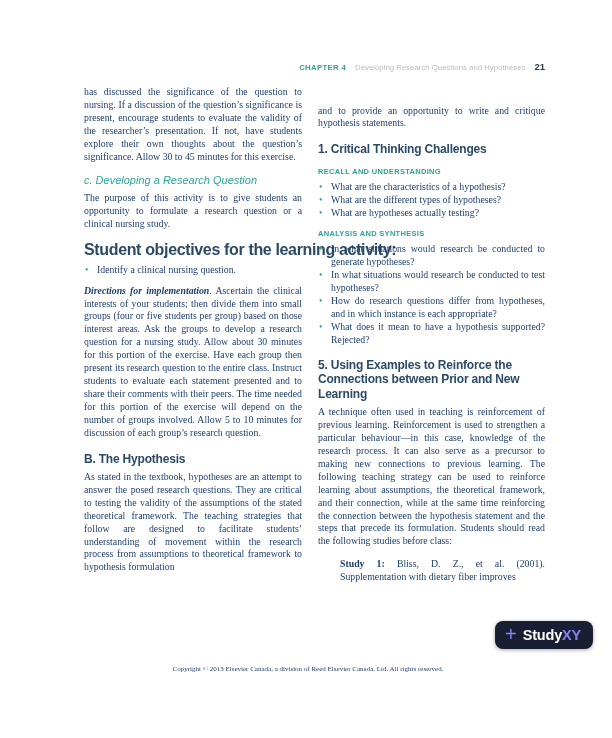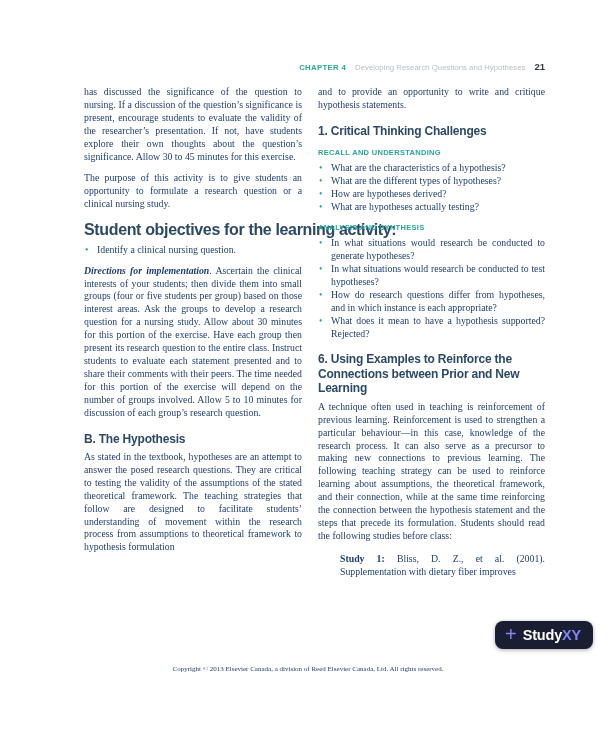--- a/index.html
+++ b/index.html
@@ -14,21 +14,21 @@
     position:absolute; top:61px; left:84px; width:461px;
     display:flex; justify-content:flex-end; align-items:baseline; gap:9px;
     font-family:"Liberation Sans", sans-serif;
   }
   .chapter-label{ color:#2BA59A; font-weight:bold; font-size:7.8px; letter-spacing:.3px; }
   .chapter-title{ color:#B8BDC2; font-size:7.8px; }
   .page-number{ color:#2B3742; font-weight:bold; font-size:9.5px; }
 
   .content{
     position:absolute; left:84px; top:86px; width:461px;
-    display:flex; gap:16px;
+    display:flex; gap:16px;align-items:flex-end;
   }
   .col-left{ width:218px; }
   .col-right{ width:227px; }
 
   p.body{
     font-size:9.8px; line-height:12.9px; text-align:justify;
     color:#1E3F6E; margin-bottom:9px;
   }
   .h-italic-teal{
     font-family:"Liberation Sans", sans-serif; font-style:italic;
@@ -86,20 +86,21 @@
   <span class="chapter-label">CHAPTER 4</span>
   <span class="chapter-title">Developing Research Questions and Hypotheses</span>
   <span class="page-number">21</span>
 </header>
 
 <main class="content">
 
   <section class="col-left">
     <p class="body">has discussed the significance of the question to nursing. If a discussion of the question’s significance is present, encourage students to evaluate the validity of the researcher’s presentation. If not, have students explore their own thoughts about the question’s significance. Allow 30 to 45 minutes for this exercise.</p>
 
+    <h3 class="h-italic-teal">c. Developing a Research Question</h3>
     <p class="body">The purpose of this activity is to give students an opportunity to formulate a research question or a clinical nursing study.</p>
 
     <h2 class="h-sans one-line">Student objectives for the learning activity:</h2>
     <ul class="bullets">
       <li>Identify a clinical nursing question.</li>
     </ul>
 
     <p class="body"><span class="lead-bi">Directions for implementation</span><span>. Ascertain the clinical interests of your students; then divide them into small groups (four or five students per group) based on those interest areas. Ask the groups to develop a research question for a nursing study. Allow about 30 minutes for this portion of the exercise. Have each group then present its research question to the entire class. Instruct students to evaluate each statement presented and to share their comments with their peers. The time needed for this portion of the exercise will depend on the number of groups involved. Allow 5 to 10 minutes for discussion of each group’s research question.</span></p>
 
     <h2 class="h-sans">B. The Hypothesis</h2>
@@ -108,33 +109,32 @@
 
   <section class="col-right">
     <p class="body">and to provide an opportunity to write and critique hypothesis statements.</p>
 
     <h2 class="h-sans">1. Critical Thinking Challenges</h2>
 
     <h4 class="h-teal-caps">RECALL AND UNDERSTANDING</h4>
     <ul class="bullets">
       <li>What are the characteristics of a hypothesis?</li>
       <li>What are the different types of hypotheses?</li>
-      <li>How are hypotheses derived?</li>
       <li>What are hypotheses actually testing?</li>
     </ul>
 
     <h4 class="h-teal-caps">ANALYSIS AND SYNTHESIS</h4>
     <ul class="bullets">
       <li>In what situations would research be conducted to generate hypotheses?</li>
       <li>In what situations would research be conducted to test hypotheses?</li>
       <li>How do research questions differ from hypotheses, and in which instance is each appropriate?</li>
       <li>What does it mean to have a hypothesis supported? Rejected?</li>
     </ul>
 
-    <h2 class="h-sans">6. Using Examples to Reinforce the Connections between Prior and New Learning</h2>
+    <h2 class="h-sans">5. Using Examples to Reinforce the Connections between Prior and New Learning</h2>
     <p class="body">A technique often used in teaching is reinforcement of previous learning. Reinforcement is used to strengthen a particular behaviour—in this case, knowledge of the research process. It can also serve as a precursor to making new connections to previous learning. The following teaching strategy can be used to reinforce learning about assumptions, the theoretical framework, and their connection, while at the same time reinforcing the connection between the hypothesis statement and the steps that precede its formulation. Students should read the following studies before class:</p>
 
     <p class="study"><span class="lead-b">Study 1:</span><span> Bliss, D. Z., et al. (2001). Supplementation with dietary fiber improves</span></p>
   </section>
 
 </main>
 
 <footer class="page-footer">Copyright © 2013 Elsevier Canada, a division of Reed Elsevier Canada, Ltd. All rights reserved.</footer>
 
 <div class="study-badge">

